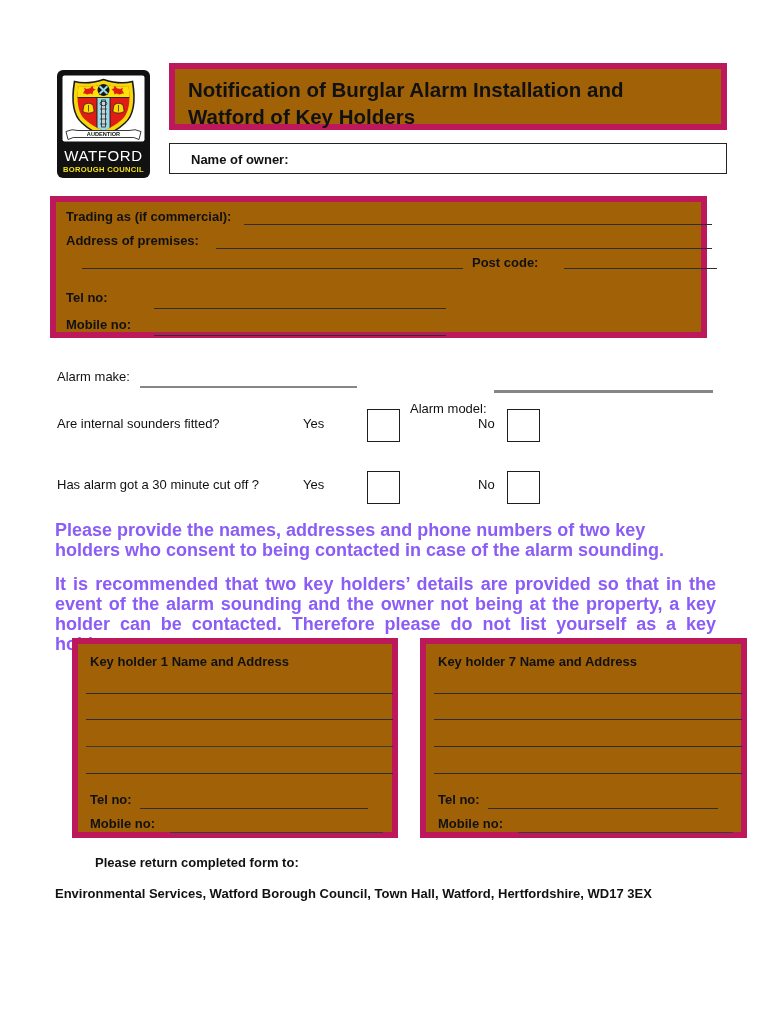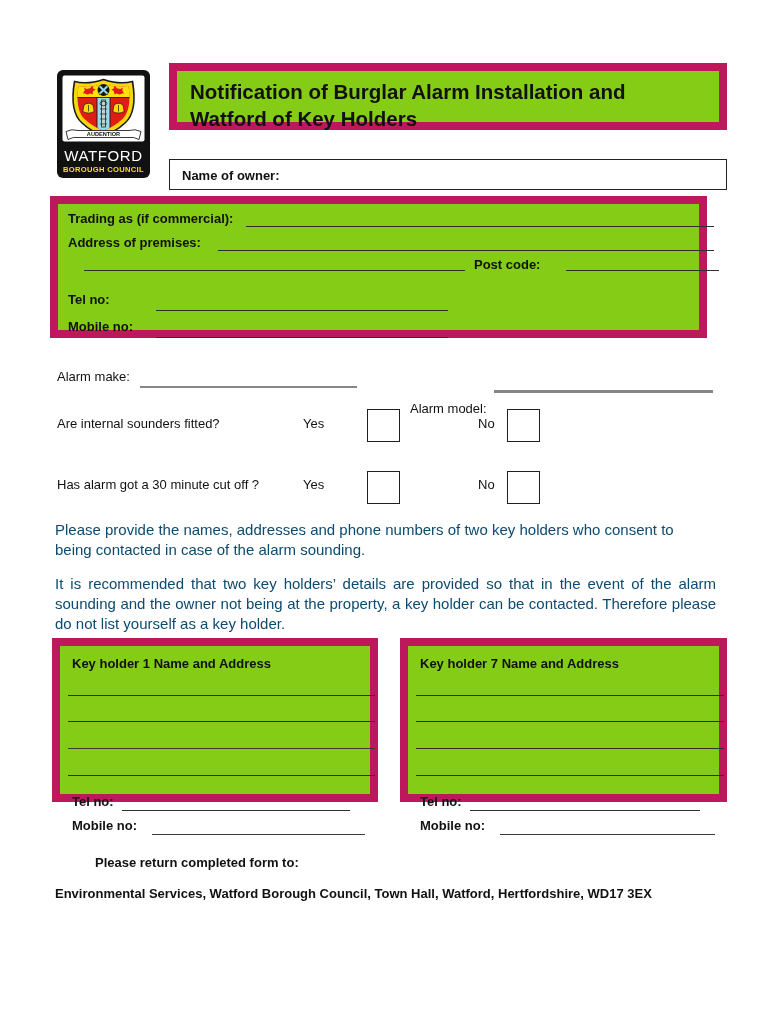--- a/index.html
+++ b/index.html
@@ -9,21 +9,21 @@
     width: 770px;
     height: 1024px;
     background: #ffffff;
     font-family: "Liberation Sans", "DejaVu Sans", sans-serif;
     color: #111111;
     overflow: hidden;
   }
   .abs { position: absolute; }
   .b   { font-weight: bold; }
   .t13 { font-size: 13px; line-height: 16px; }
-  .box-border  { border: 8px solid #be185d; background:#84cc16; }
+  .box-border  { border: 6px solid #be185d; background:#a16207; }
   .thin-border { border: 1.5px solid #242424; background:#fff; }
   .line {
     position: absolute;
     height: 0;
     border-bottom: 1.5px solid #2e2e2e;
   }
   .line-thin { border-bottom: 1px solid #3a3a3a; }
   .line-grey {
     position: absolute;
     height: 2px;
@@ -36,26 +36,25 @@
     border: 1.5px solid #1f1f1f;
     background: #ffffff;
   }
   .title-box {
     left: 169px; top: 63px; width: 558px; height: 67px;
     padding: 7px 10px 0 13px;
   }
   .title-line { font-size: 20.5px; line-height: 27px; font-weight: bold; white-space: nowrap; }
   .owner-box {
     left: 169px; top: 143px; width: 558px; height: 31px;
-    padding: 6px 10px 0 12px;
-    margin-top: 16px;
+    padding: 6px 10px 0 21px;
   }
-  .para { position:absolute; font-size: 15px; line-height: 20px; color:#0c4a6e; }
+  .para { position:absolute; font-size: 18px; line-height: 20px; color:#8b5cf6;font-weight:bold; }
   .just { text-align: justify; }
-  .kh-box { position:absolute; width: 326px; height: 164px; }
+  .kh-box { position:absolute; width: 326px; height: 200px; margin-left: 20px; }
   svg text { font-family: "Liberation Sans", "DejaVu Sans", sans-serif; }
 </style>
 </head>
 <body>
 
 <div class="page">
 
   <div class="abs" style="left:57px; top:70px; width:93px; height:108px;">
     <svg width="93" height="108" viewBox="0 0 93 108">
       <rect x="0" y="0" width="93" height="108" rx="6" fill="#111111"></rect>

